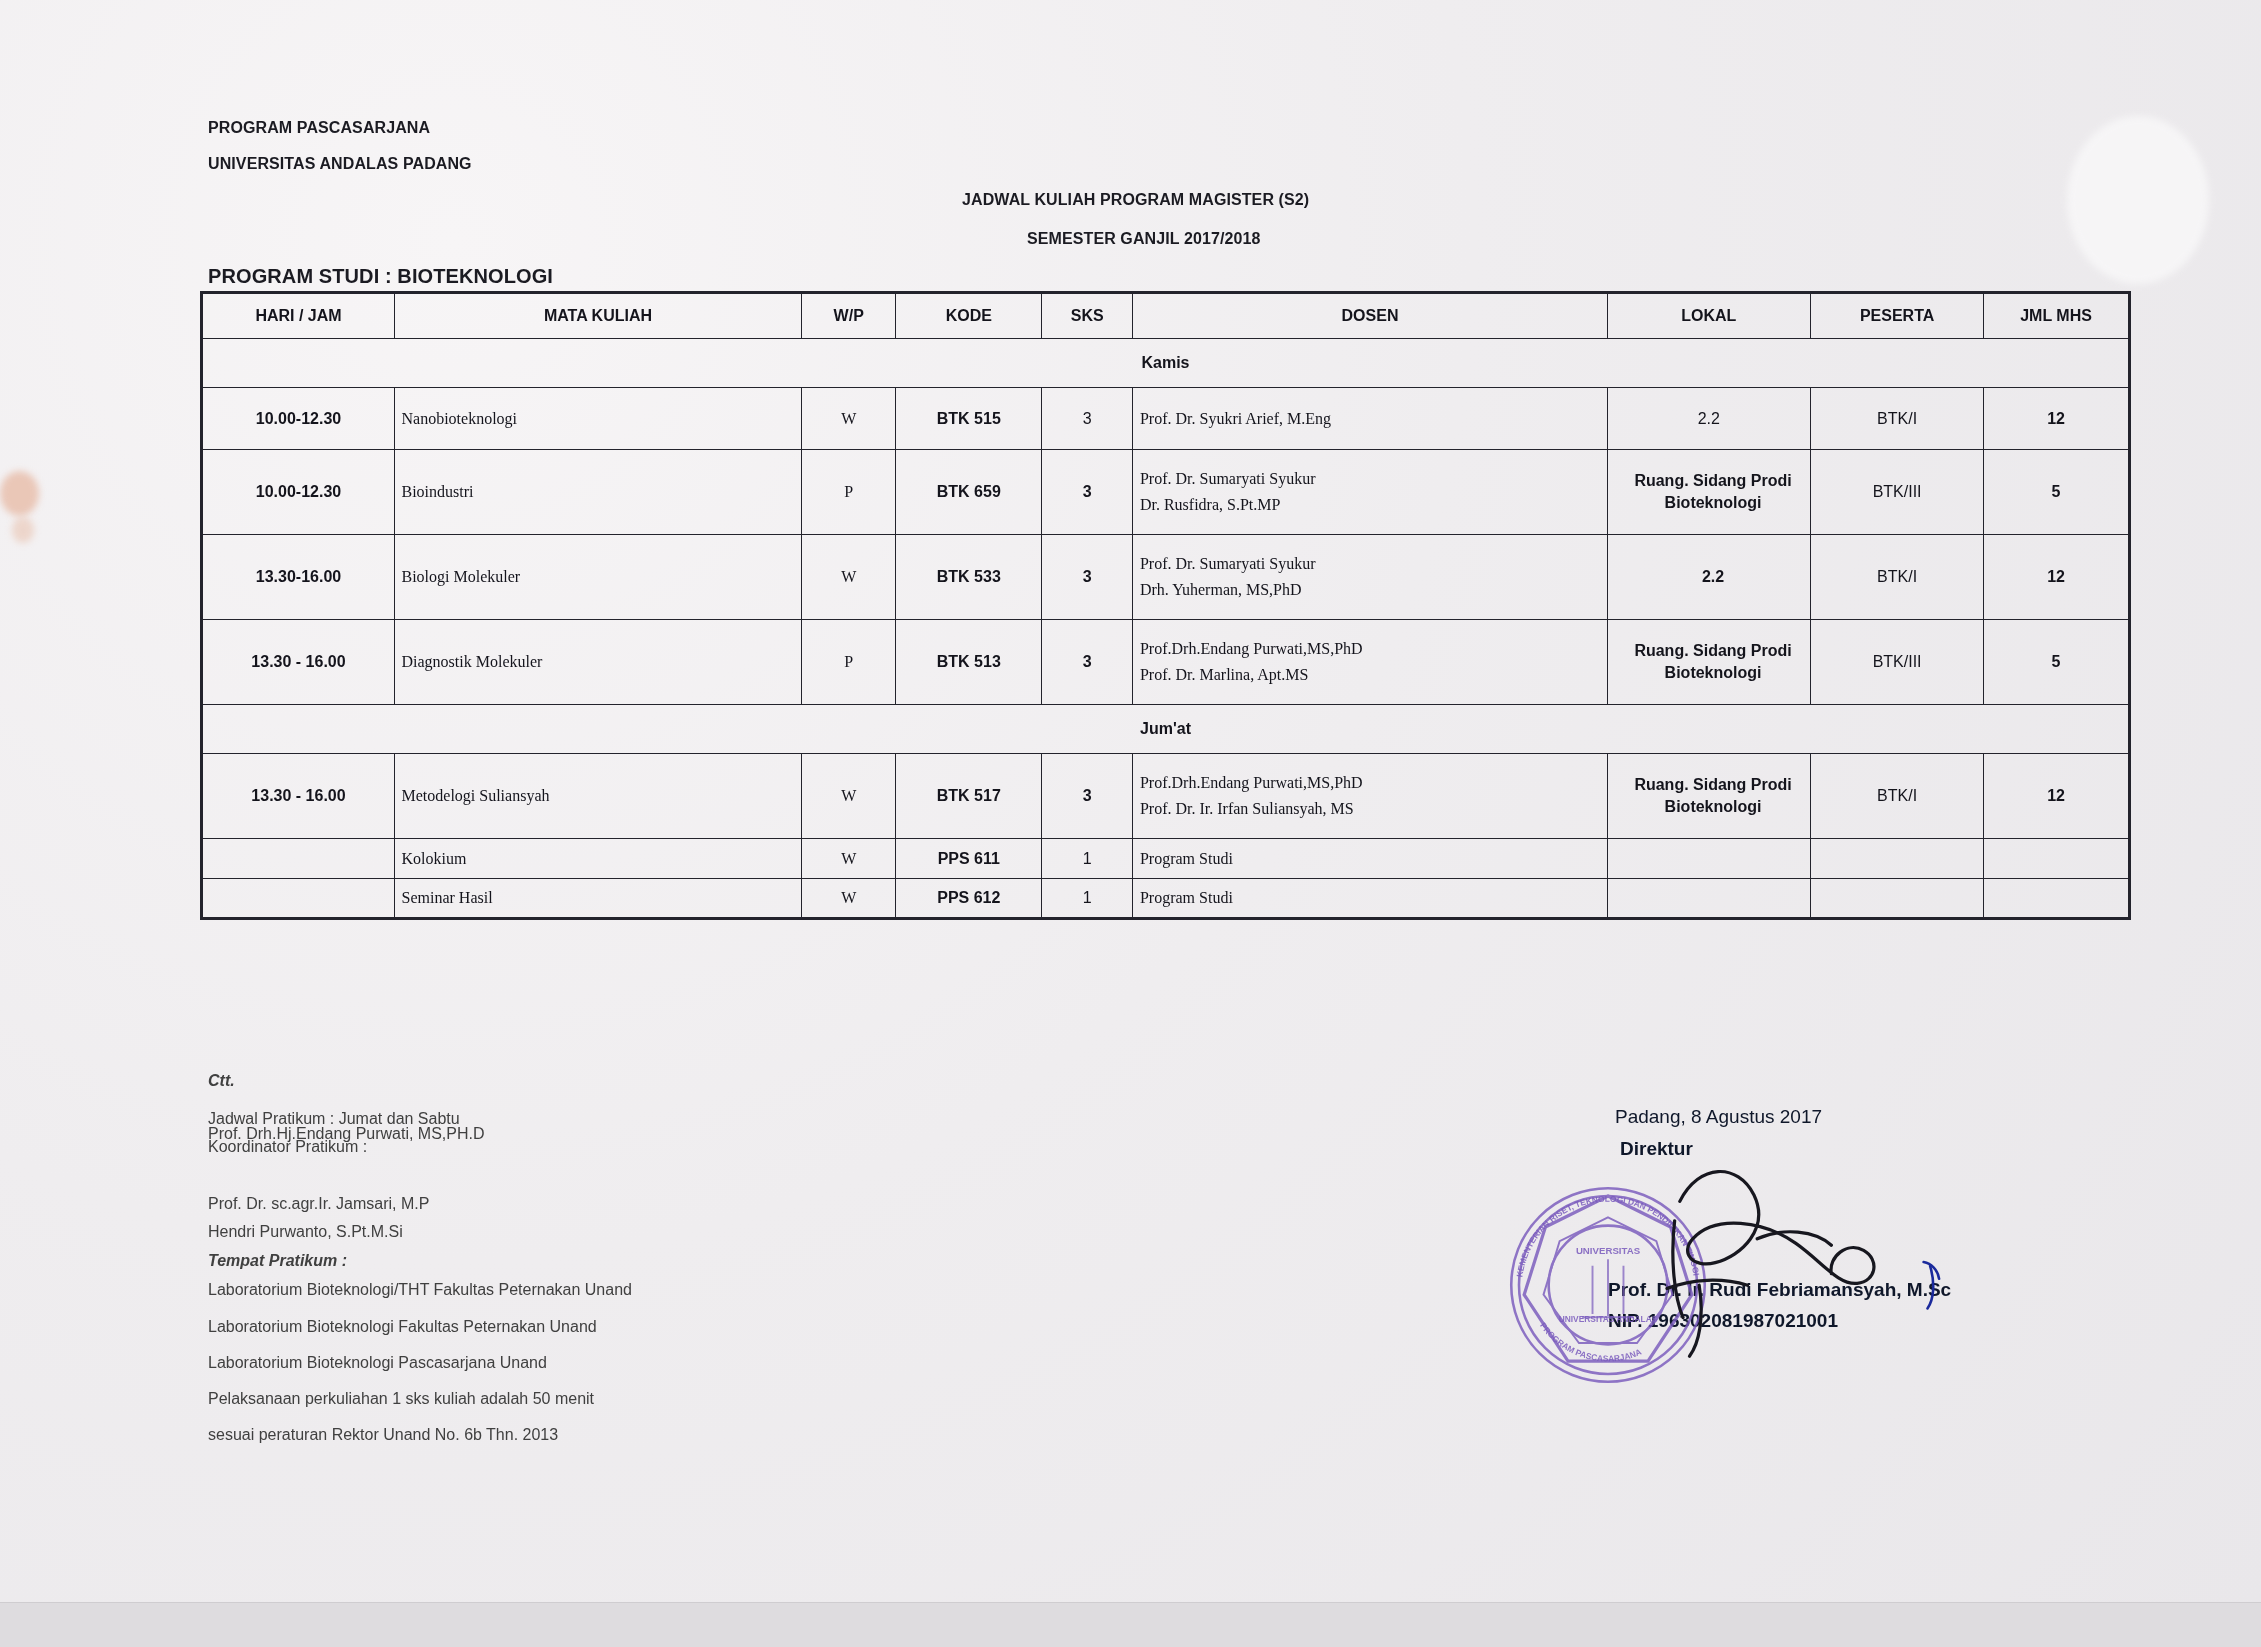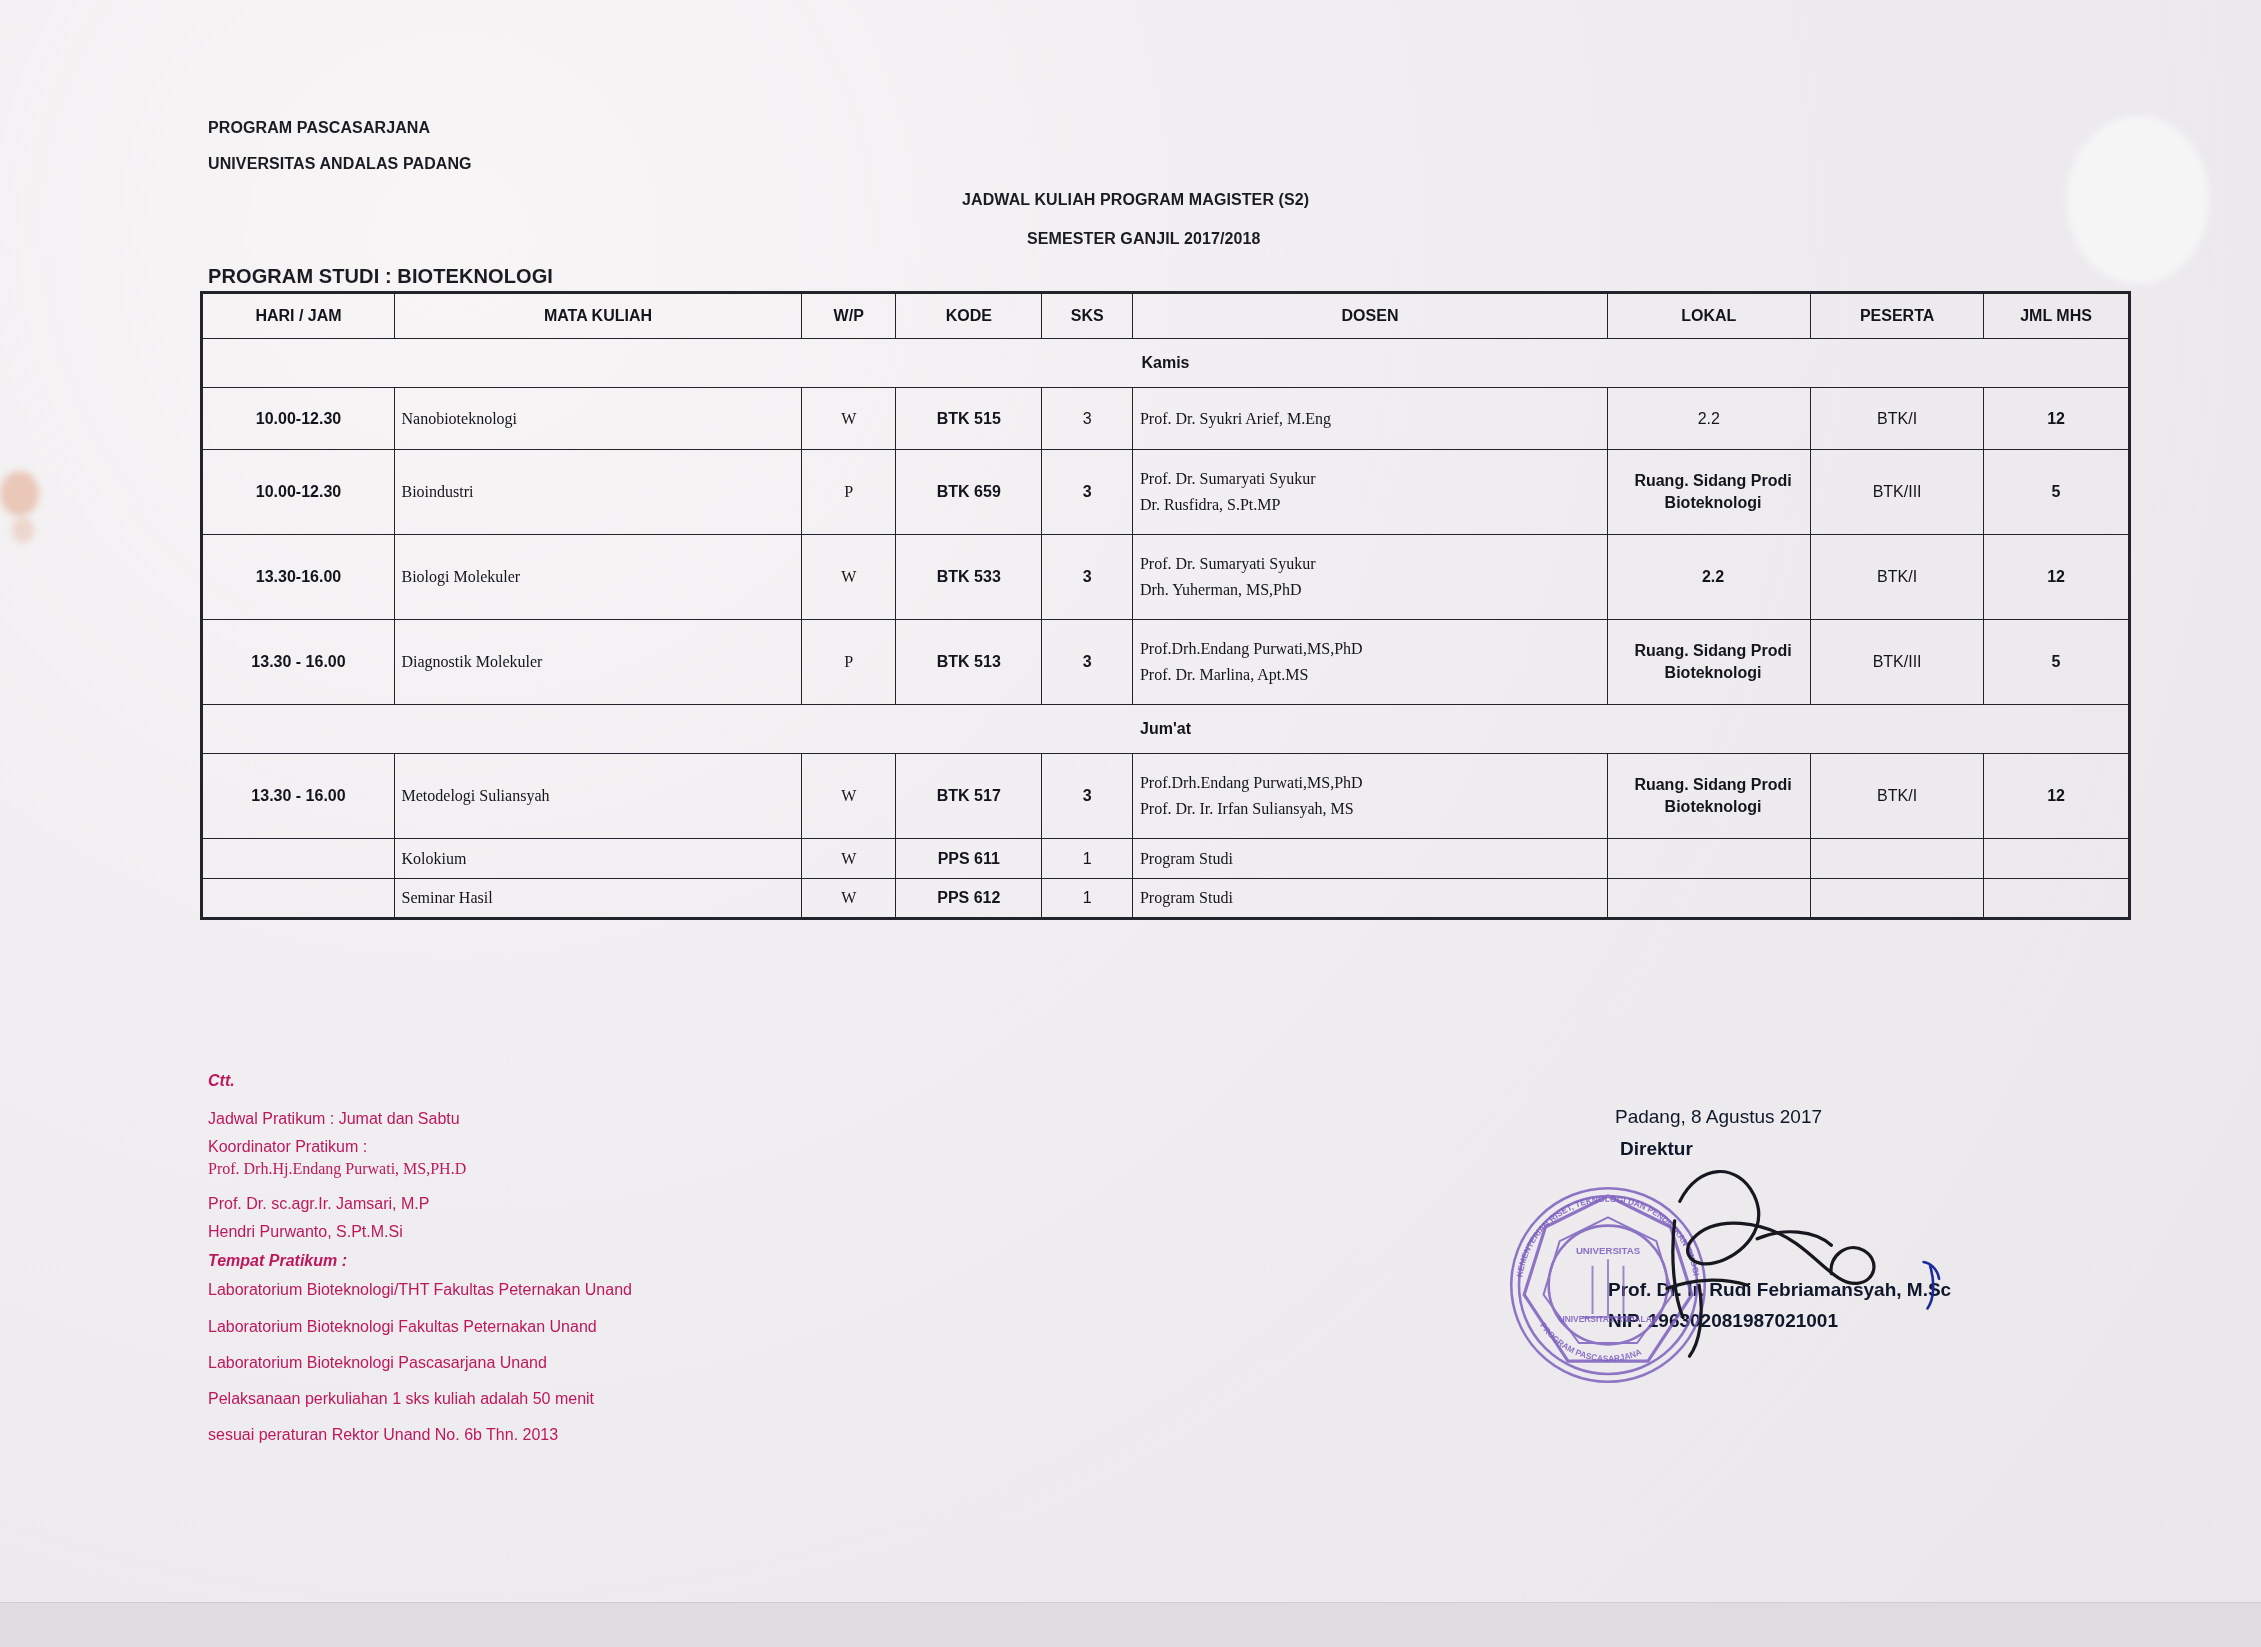--- a/index.html
+++ b/index.html
@@ -103,21 +103,21 @@
 
   .r-tall   { height: 85px; }
   .r-med    { height: 62px; }
   .r-short  { height: 40px; }
 
   
   .note {
     position: absolute;
     left: 208px;
     font-size: 16px;
-    color: #be185d;
+    color: #404040;
   }
   .note.bolditalic { font-weight: bold; font-style: italic; }
 
   .sign {
     position: absolute;
     font-size: 19px;
     color: #0f172a;
   }
   .sign.b { font-weight: bold; }
 
@@ -284,21 +284,21 @@
             <td class="c-peserta outer-bottom"></td>
             <td class="c-jml outer-right outer-bottom"></td>
           </tr>
         </tbody>
     </table>
   </div>
 
   <div class="note bolditalic" style="top:1072px;">Ctt.</div>
   <div class="note" style="top:1110px;text-align:center;">Jadwal Pratikum : Jumat dan Sabtu</div>
   <div class="note" style="top:1138px;">Koordinator Pratikum :</div>
-  <div class="note" style="top:1160px;font-family:Liberation Serif, serif;">Prof. Drh.Hj.Endang Purwati, MS,PH.D</div>
+  <div class="note" style="top:1125px;">Prof. Drh.Hj.Endang Purwati, MS,PH.D</div>
   <div class="note" style="top:1195px;">Prof. Dr. sc.agr.Ir. Jamsari, M.P</div>
   <div class="note" style="top:1223px;">Hendri Purwanto, S.Pt.M.Si</div>
   <div class="note bolditalic" style="top:1252px;">Tempat Pratikum :</div>
   <div class="note" style="top:1281px;">Laboratorium Bioteknologi/THT Fakultas Peternakan Unand</div>
   <div class="note" style="top:1318px;">Laboratorium Bioteknologi Fakultas Peternakan Unand</div>
   <div class="note" style="top:1354px;">Laboratorium Bioteknologi Pascasarjana  Unand</div>
   <div class="note" style="top:1390px;">Pelaksanaan  perkuliahan 1 sks kuliah adalah 50 menit</div>
   <div class="note" style="top:1426px;">sesuai peraturan Rektor Unand No. 6b Thn. 2013</div>
 
   <div class="sign" style="left:1615px; top:1106px;">Padang,    8  Agustus 2017</div>

